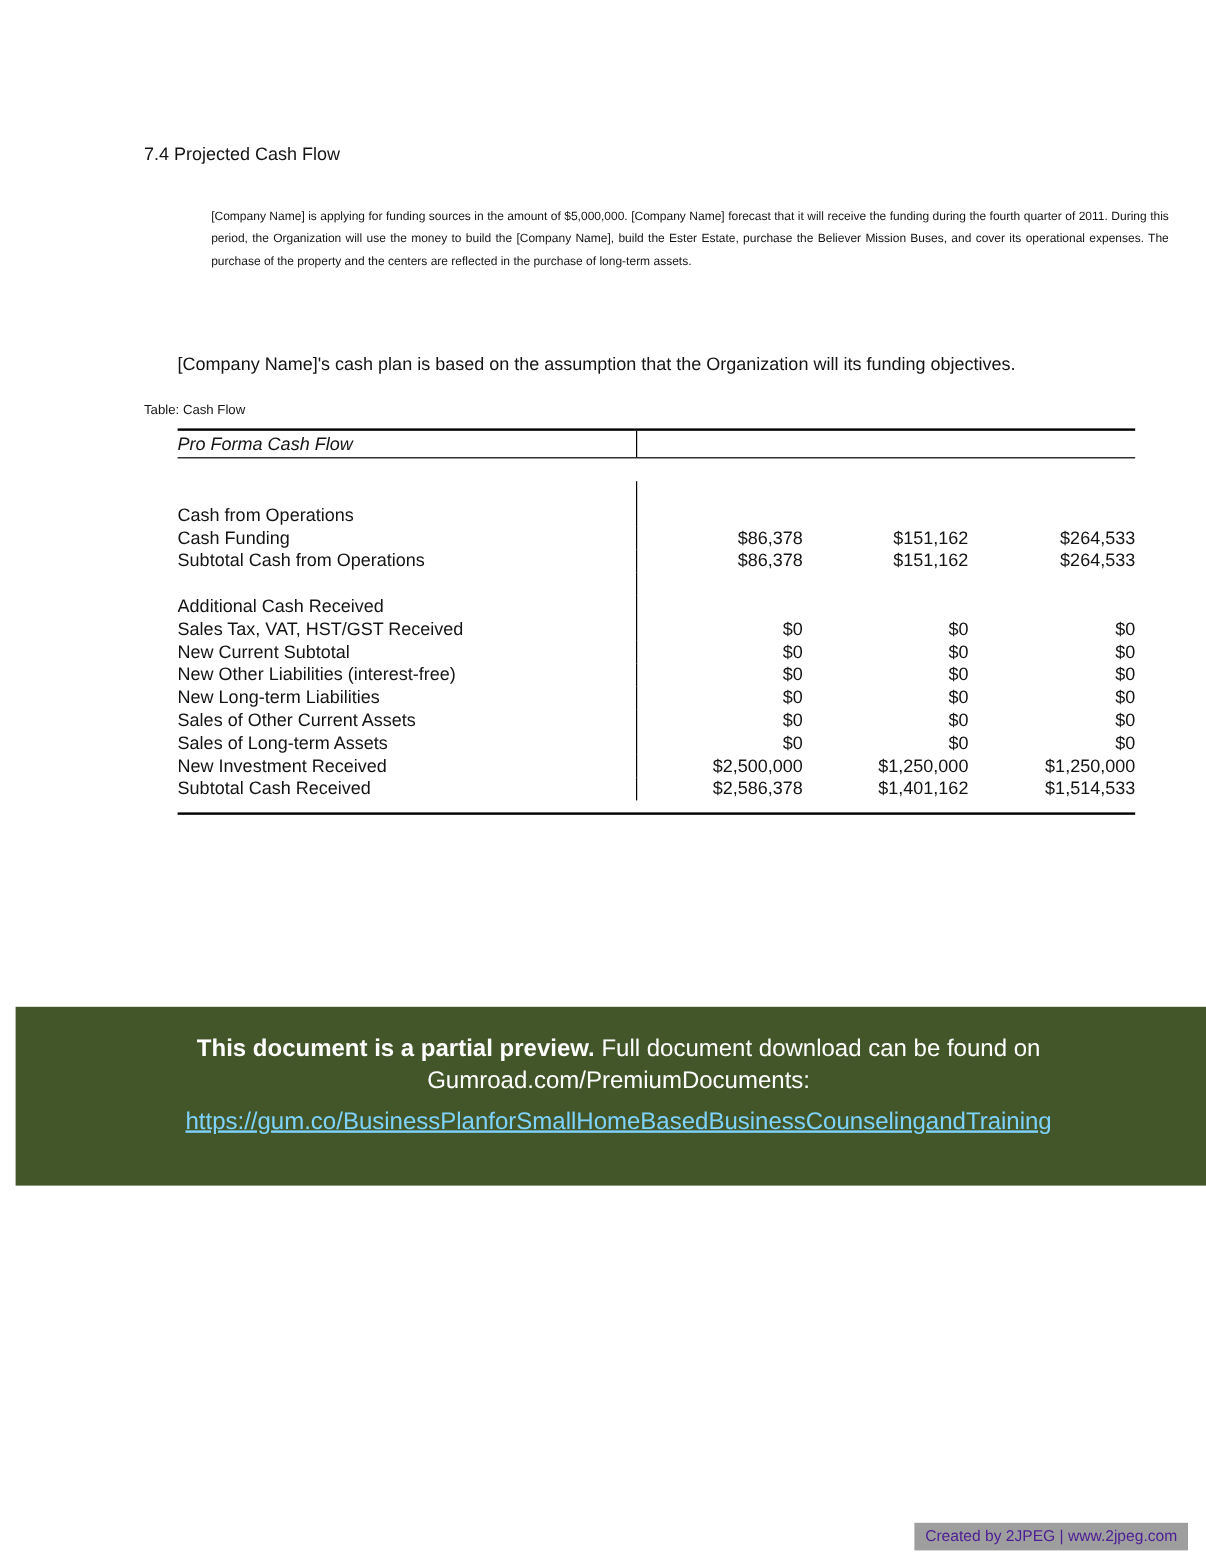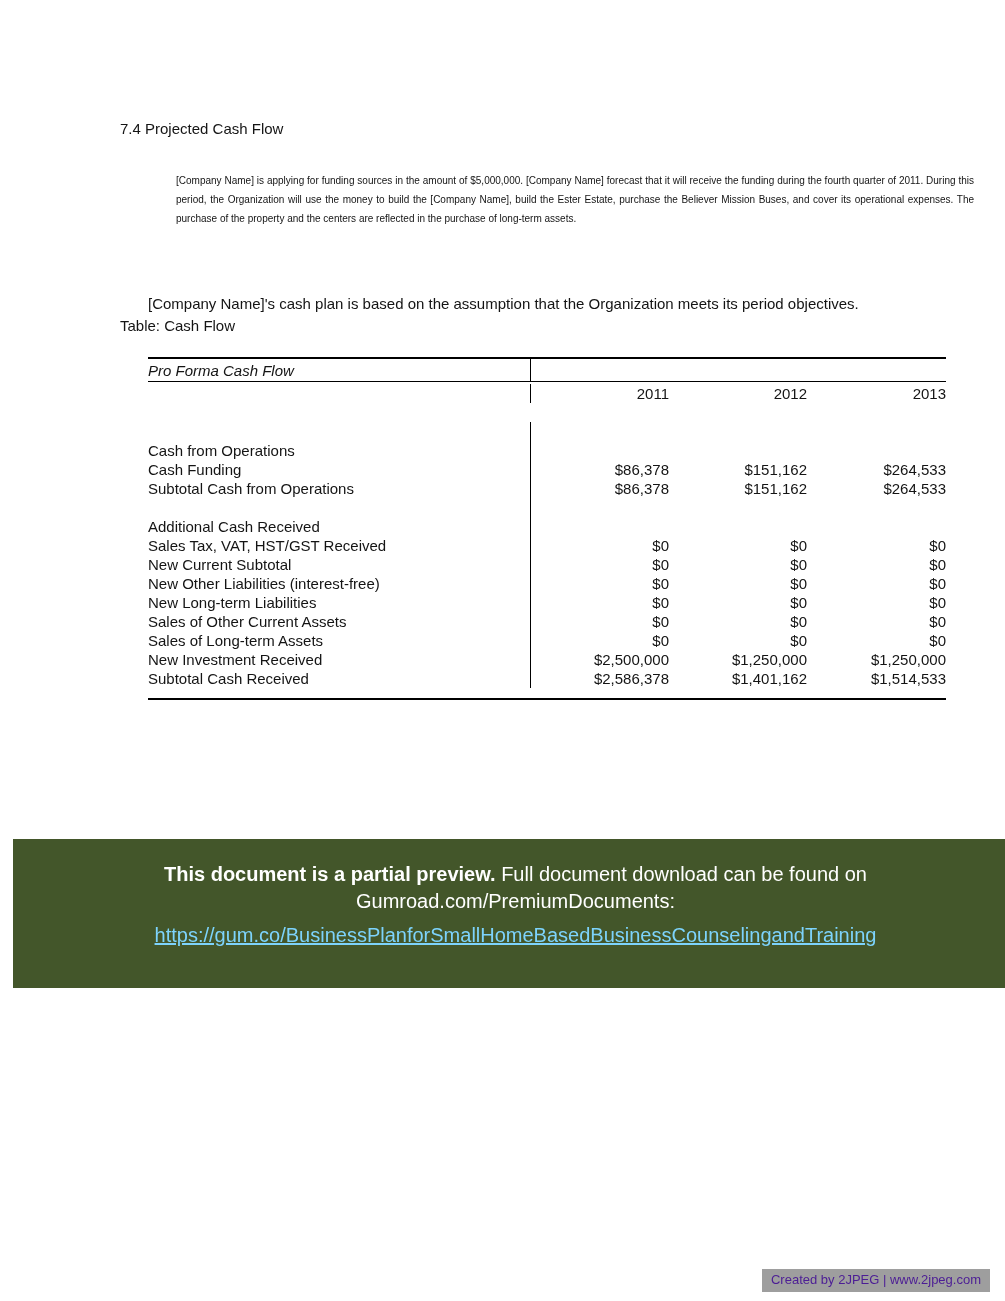--- a/index.html
+++ b/index.html
@@ -38,22 +38,22 @@
     left: 148px;
     top: 279px;
     width: 798px;
     font-size: 15px;
     line-height: 19px;
   }
 
   .table-caption {
     position: absolute;
     left: 120px;
-    top: 317px;
-    font-size: 15px;
+    top: 336px;
+    font-size: 11px;
   }
 
   .cashflow-table {
     position: absolute;
     left: 148px;
     top: 357px;
     width: 798px;
     border-top: 2px solid #000;
     border-bottom: 2px solid #000;
     font-size: 15px;
@@ -128,38 +128,32 @@
     white-space: nowrap;
   }
 </style>
 </head>
 <body>
 
 <div class="section-heading">7.4 Projected Cash Flow</div>
 
 <p class="para-1">[Company Name] is applying for funding sources in the amount of $5,000,000. [Company Name] forecast that it will receive the funding during the fourth quarter of 2011. During this period, the Organization will use the money to build the [Company Name], build the Ester Estate, purchase the Believer Mission Buses, and cover its operational expenses. The purchase of the property and the centers are reflected in the purchase of long-term assets.</p>
 
-<p class="para-2">[Company Name]'s cash plan is based on the assumption that the Organization meets its period objectives.</p>
+<p class="para-2">[Company Name]'s cash plan is based on the assumption that the Organization will its funding objectives.</p>
 
 <div class="table-caption">Table: Cash Flow</div>
 
 <div class="cashflow-table">
   <div class="trow title-row">
     <div class="tcell label">Pro Forma Cash Flow</div>
     <div class="tcell val"></div>
     <div class="tcell val"></div>
     <div class="tcell val"></div>
   </div>
   <div class="rows-wrap">
-    <div class="trow header-row">
-      <div class="tcell label"></div>
-      <div class="tcell val">2011</div>
-      <div class="tcell val">2012</div>
-      <div class="tcell val">2013</div>
-    </div>
     <div>
         <div class="trow">
           <div class="tcell val"></div>
           <div class="tcell val"></div>
           <div class="tcell val"></div>
         </div>
         <div class="trow">
           <div class="tcell label"></div>
           <div class="tcell val"></div>
           <div class="tcell val"></div>

